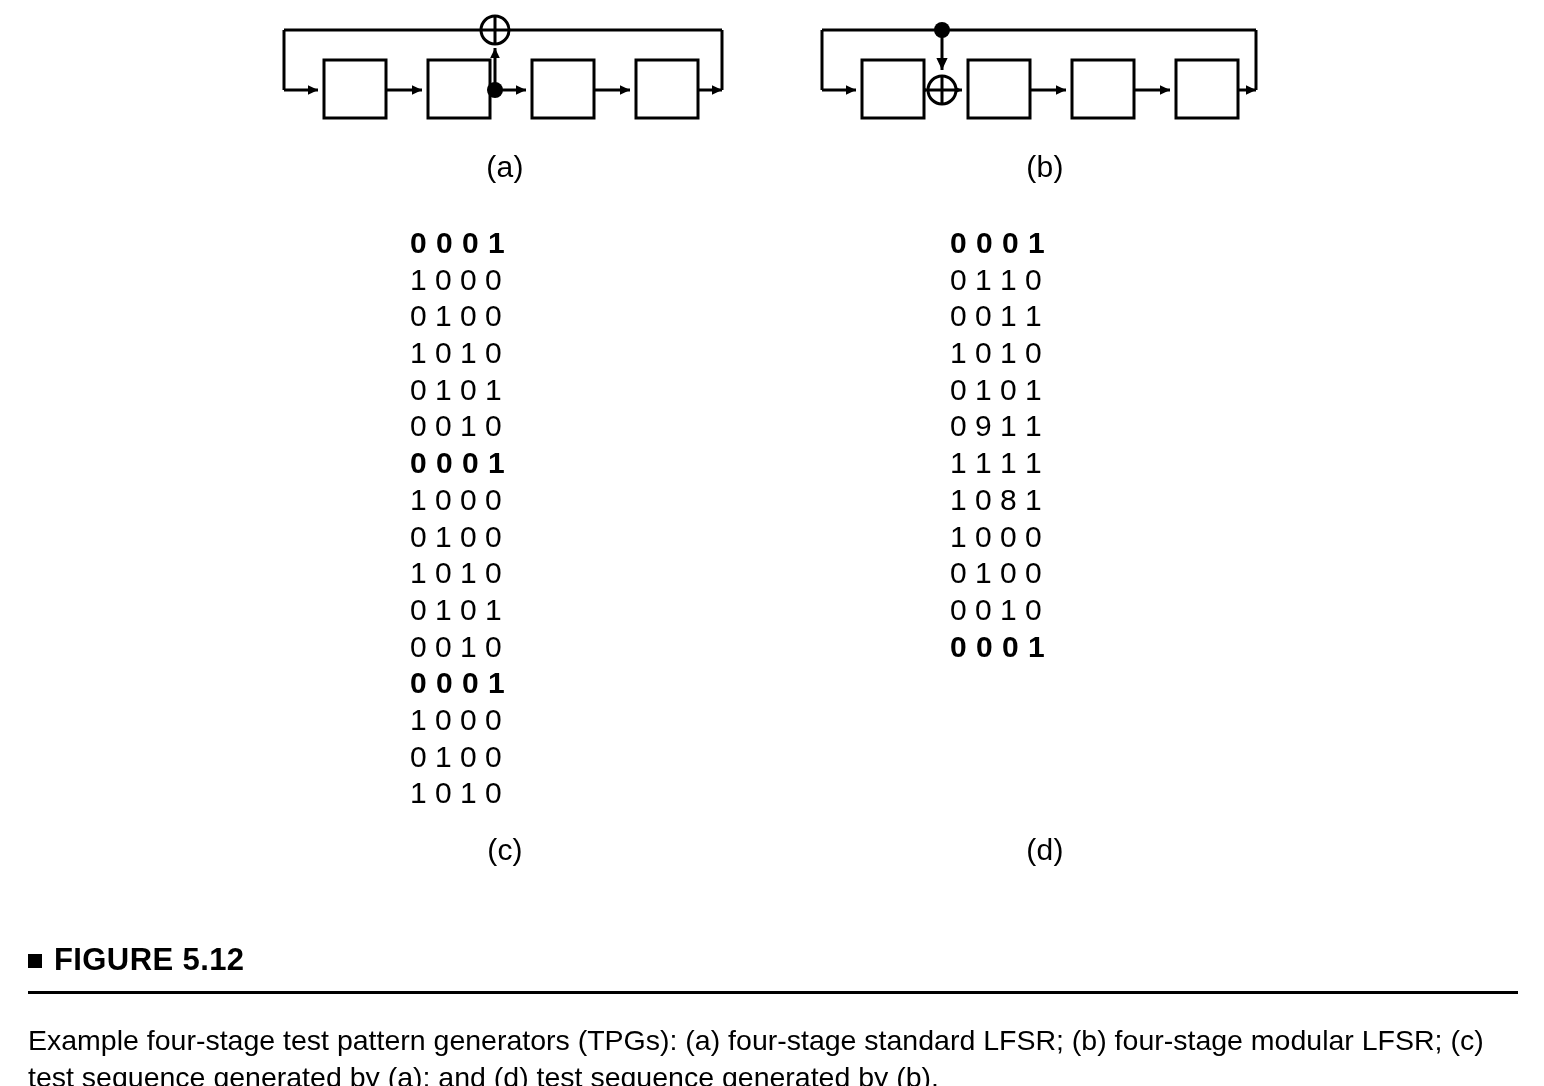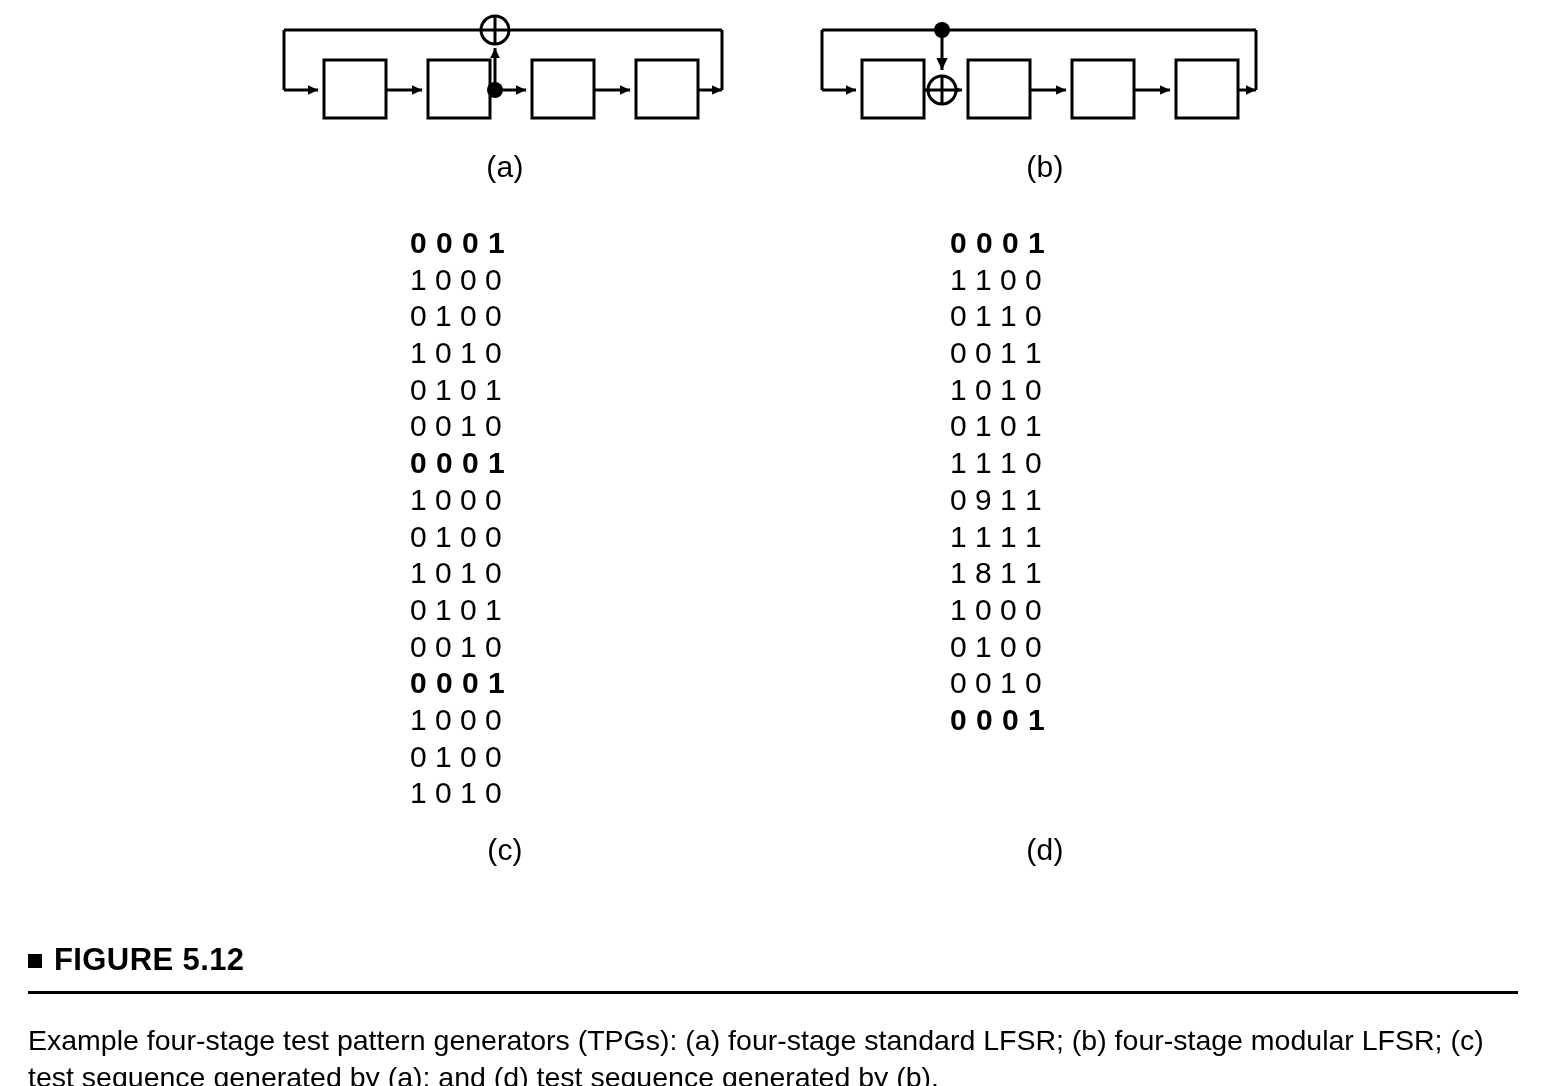--- a/index.html
+++ b/index.html
@@ -243,29 +243,27 @@
     <div class="seq-row">0 1 0 1</div>
     <div class="seq-row">0 0 1 0</div>
     <div class="seq-row bold">0 0 0 1</div>
     <div class="seq-row">1 0 0 0</div>
     <div class="seq-row">0 1 0 0</div>
     <div class="seq-row">1 0 1 0</div>
   </div>
 
   <div class="seq-col" id="seq-d">
     <div class="seq-row bold">0 0 0 1</div>
-    <div class="seq-row">1 1 0 0</div>
     <div class="seq-row">0 1 1 0</div>
     <div class="seq-row">0 0 1 1</div>
     <div class="seq-row">1 0 1 0</div>
     <div class="seq-row">0 1 0 1</div>
-    <div class="seq-row">1 1 1 0</div>
     <div class="seq-row">0 9 1 1</div>
     <div class="seq-row">1 1 1 1</div>
-    <div class="seq-row">1 8 1 1</div>
+    <div class="seq-row">1 0 8 1</div>
     <div class="seq-row">1 0 0 0</div>
     <div class="seq-row">0 1 0 0</div>
     <div class="seq-row">0 0 1 0</div>
     <div class="seq-row bold">0 0 0 1</div>
   </div>
 
   <div class="sub-label" id="label-c">(c)</div>
   <div class="sub-label" id="label-d">(d)</div>
 
 </div>

